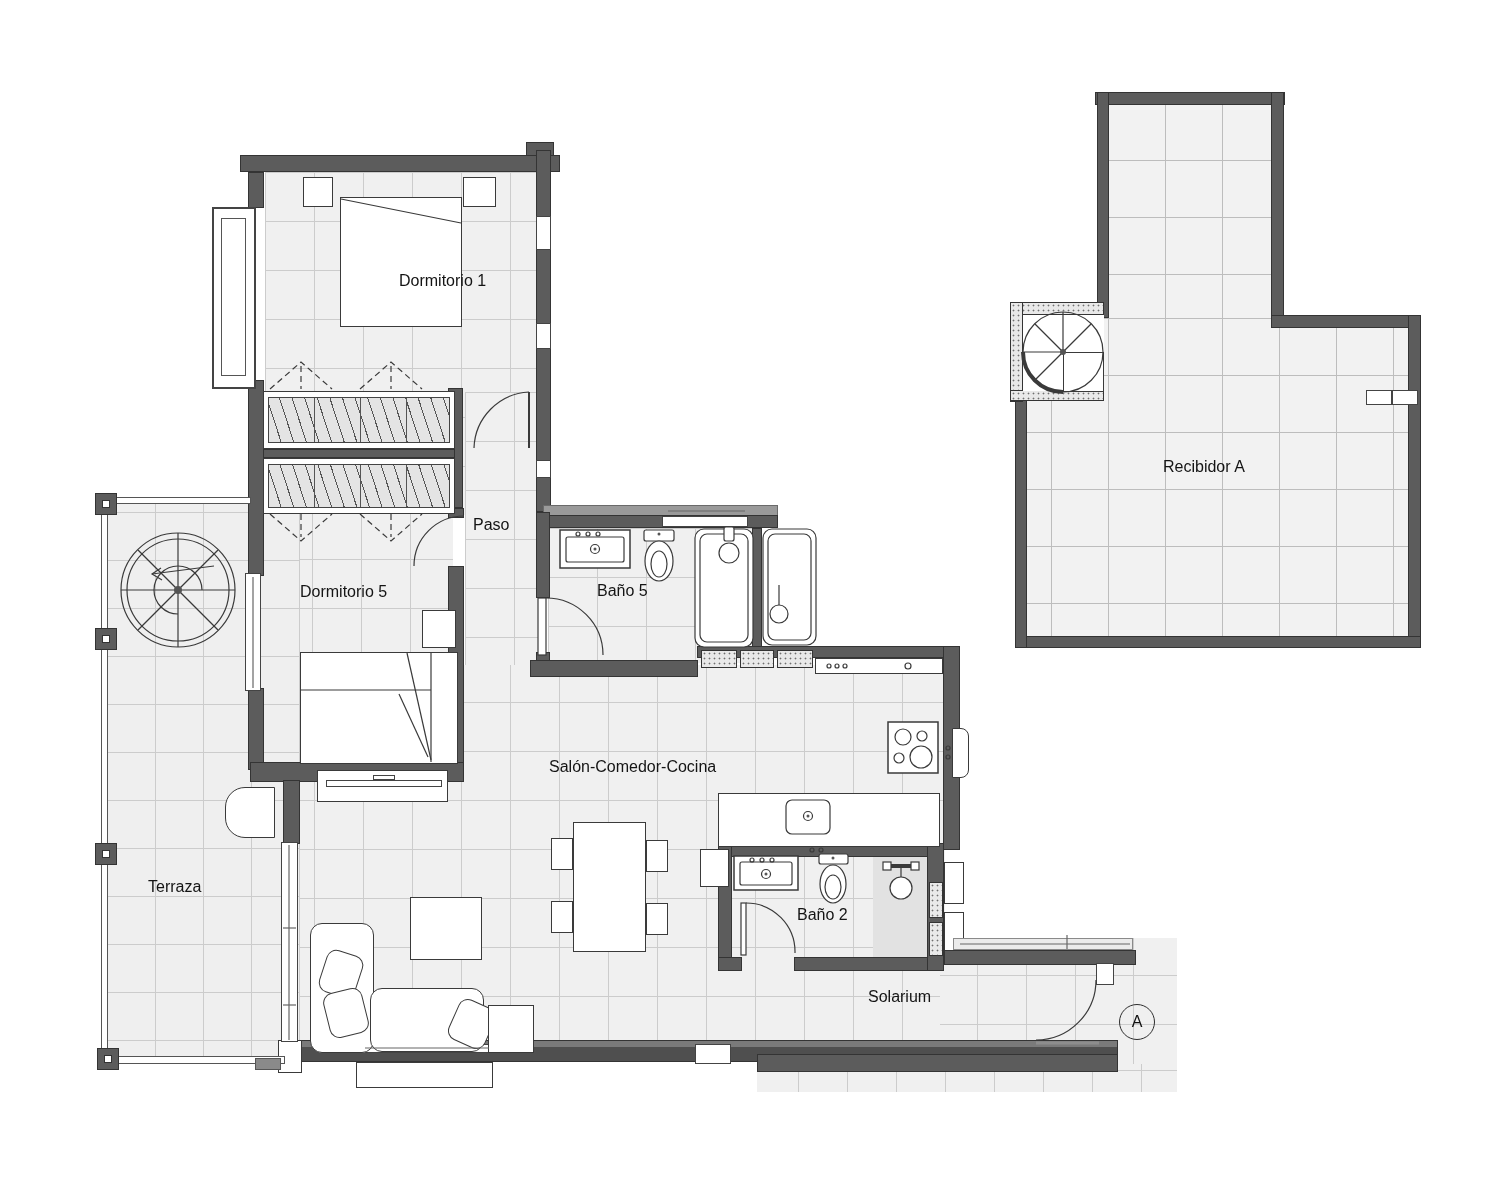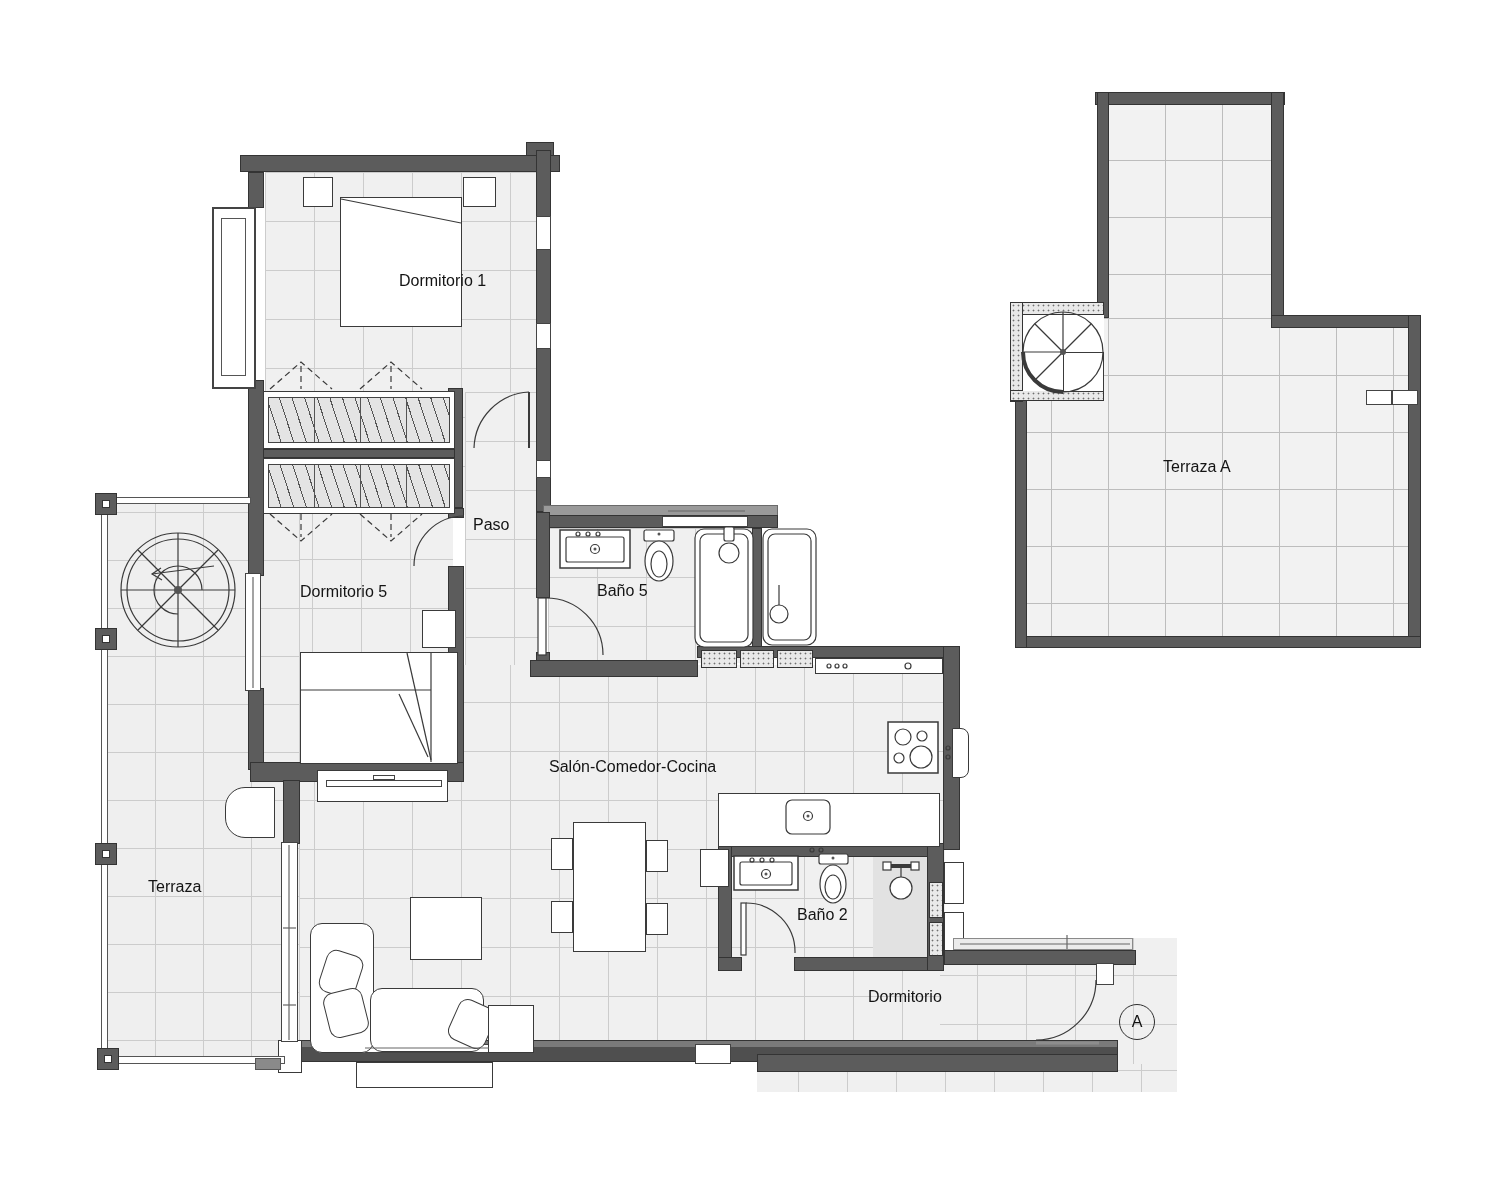--- a/index.html
+++ b/index.html
@@ -333,20 +333,20 @@
     </g>
   </svg>
 
   <div class="abs lbl" style="left:351px;top:272px;margin-left:48px;">Dormitorio 1</div>
   <div class="abs lbl" style="left:300px;top:583px;">Dormitorio 5</div>
   <div class="abs lbl" style="left:473px;top:516px;">Paso</div>
   <div class="abs lbl" style="left:597px;top:582px;">Baño 5</div>
   <div class="abs lbl" style="left:505px;top:758px;margin-left:44px;">Salón-Comedor-Cocina</div>
   <div class="abs lbl" style="left:148px;top:878px;">Terraza</div>
   <div class="abs lbl" style="left:797px;top:906px;">Baño 2</div>
-  <div class="abs lbl" style="left:868px;top:988px;">Dormitorio</div>
-  <div class="abs lbl" style="left:1163px;top:458px;">Terraza A</div>
+  <div class="abs lbl" style="left:868px;top:988px;">Solarium</div>
+  <div class="abs lbl" style="left:1163px;top:458px;">Recibidor A</div>
 
   <div class="abs marker" style="left:1119px;top:1004px;width:36px;height:36px;">
     <span>A</span>
   </div>
 
 </div>
 
 </body></html>

